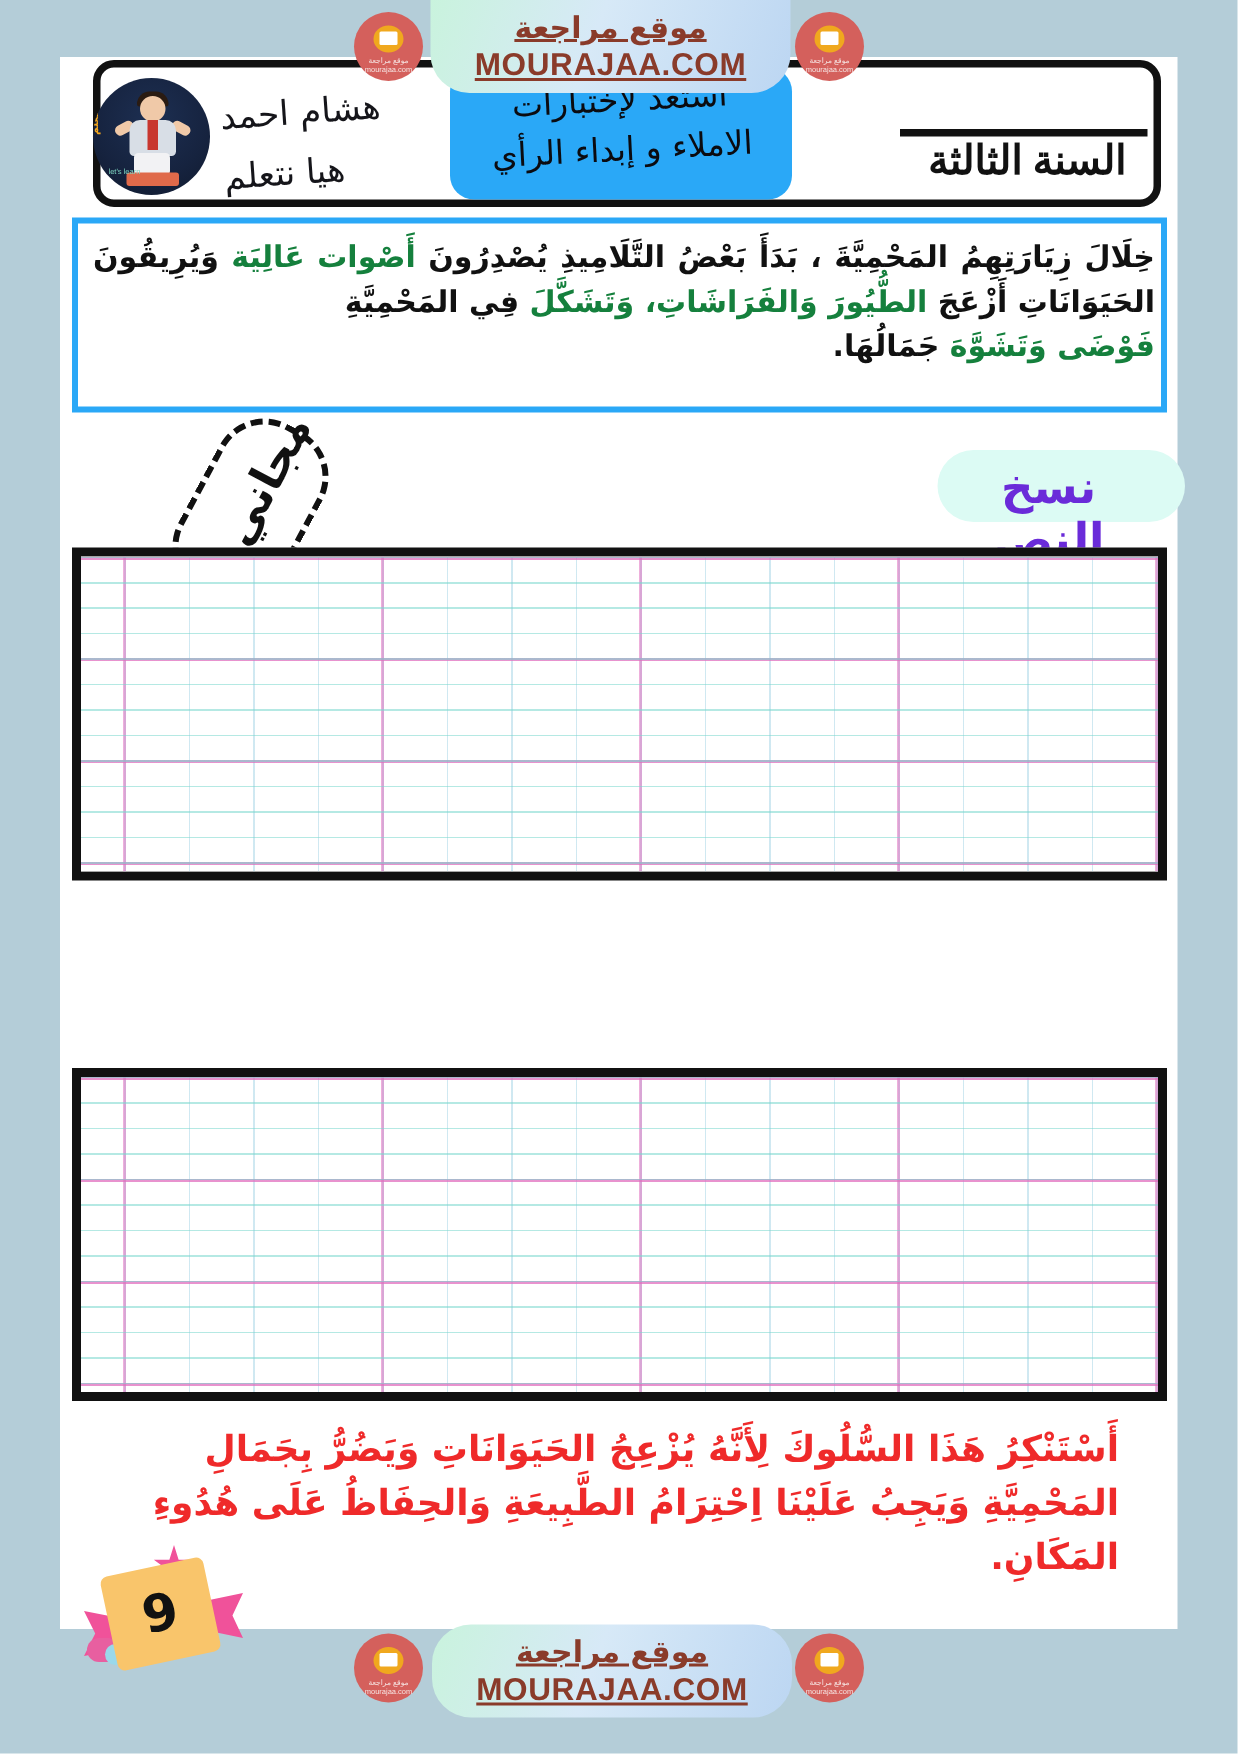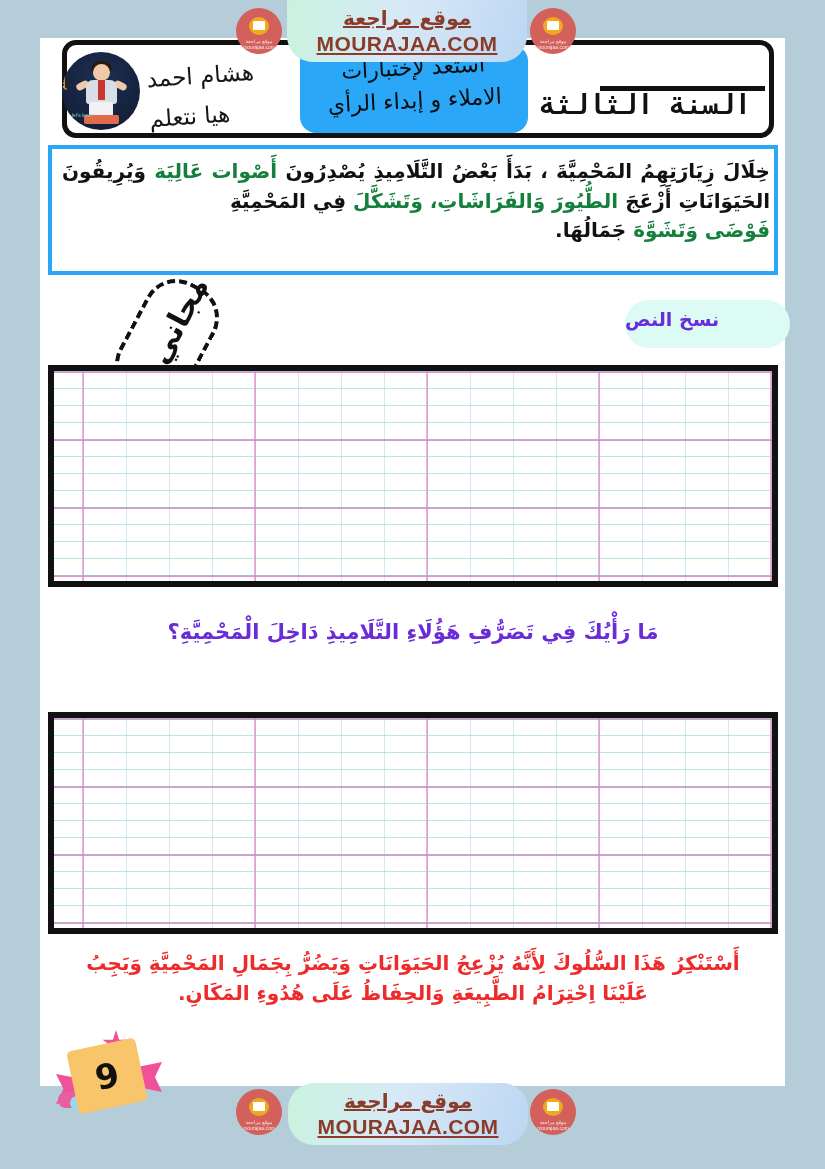--- a/index.html
+++ b/index.html
@@ -28,21 +28,21 @@
   }
   .hdr-divider{
     position:absolute;left:600px;top:86px;width:165px;height:5px;
     background:#111111;
   }
   .hdr-right{
     position:absolute;right:18px;top:42px;width:230px;text-align:right;
     direction:rtl;
   }
   .hdr-line{
-    font-family:Liberation Mono, monospace;
+    font-family:Liberation Serif, serif;
     font-size:27px;font-weight:bold;color:#111111;line-height:1.55;
     white-space:nowrap;
   }
   .hdr-line.second{margin-top:14px;}
 
   
   .avatar{
     position:absolute;left:62px;top:52px;width:78px;height:78px;border-radius:50%;
     background:radial-gradient(circle at 50% 35%, #1d2f52 0%, #16233f 60%, #101a2e 100%);
     overflow:hidden;
@@ -154,22 +154,22 @@
     font-family:"DejaVu Sans",sans-serif;font-size:30px;font-weight:bold;color:#111111;
     transform:rotate(-90deg);
   }
 
   
   .task-pill{
     position:absolute;left:625px;top:300px;width:165px;height:48px;
     background:#dcfbf4;border-radius:24px;
   }
   .task-pill .t{
-    position:absolute;left:0;top:8px;width:148px;text-align:left;direction:rtl;
-    font-family:"DejaVu Sans",sans-serif;font-size:19px;font-weight:bold;color:#6a2bd9;
+    position:absolute;left:0;top:8px;width:148px;text-align:center;direction:rtl;
+    font-family:"DejaVu Sans",sans-serif;font-size:30px;font-weight:bold;color:#6a2bd9;
   }
 
   
   .ruled{
     position:absolute;border:6px solid #111111;background:#ffffff;box-sizing:border-box;
     overflow:hidden;
   }
   .ruled .paper{
     position:absolute;left:0;top:0;right:0;bottom:0;
     background-color:#ffffff;
@@ -184,22 +184,22 @@
 
   
   .question{
     position:absolute;left:60px;top:618px;width:706px;text-align:center;direction:rtl;
     font-family:"DejaVu Sans",sans-serif;font-size:21px;font-weight:bold;color:#6a2bd9;
     line-height:1.4;
   }
 
   
   .answer{
-    position:absolute;left:80px;top:948px;width:666px;text-align:center;direction:rtl;
-    font-family:"DejaVu Sans",sans-serif;font-size:20px;font-weight:bold;color:#ef2a2a;
+    position:absolute;left:80px;top:948px;width:666px;direction:rtl;
+    font-family:"DejaVu Sans",sans-serif;font-size:24px;font-weight:bold;color:#ef2a2a;
     line-height:1.5;
   }
 
   
   .page-badge-wrap{position:absolute;left:56px;top:1032px;width:110px;height:80px;}
   .pb-star{
     position:absolute;left:46px;top:-2px;width:28px;height:28px;background:#f0529a;
     clip-path:polygon(50% 0%,61% 35%,98% 35%,68% 57%,79% 91%,50% 70%,21% 91%,32% 57%,2% 35%,39% 35%);
   }
   .pb-ribbon-l{
@@ -304,21 +304,20 @@
   </div>
 
   <div class="task-pill">
     <div class="t">نسخ النص</div>
   </div>
 
   <div class="ruled first">
     <div class="paper"></div>
   </div>
 
-  <div class="question">مَا رَأْيُكَ فِي تَصَرُّفِ هَؤُلَاءِ التَّلَامِيذِ دَاخِلَ الْمَحْمِيَّةِ؟</div>
 
   <div class="ruled second">
     <div class="paper"></div>
   </div>
 
   <div class="answer">أَسْتَنْكِرُ هَذَا السُّلُوكَ لِأَنَّهُ يُزْعِجُ الحَيَوَانَاتِ وَيَضُرُّ بِجَمَالِ المَحْمِيَّةِ وَيَجِبُ عَلَيْنَا اِحْتِرَامُ الطَّبِيعَةِ وَالحِفَاظُ عَلَى هُدُوءِ المَكَانِ.</div>
 
   <div class="page-badge-wrap">
     <div class="pb-star"></div>
     <div class="pb-ribbon-l"></div>

